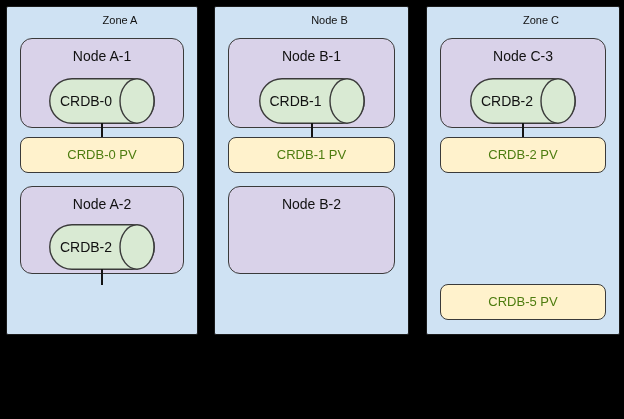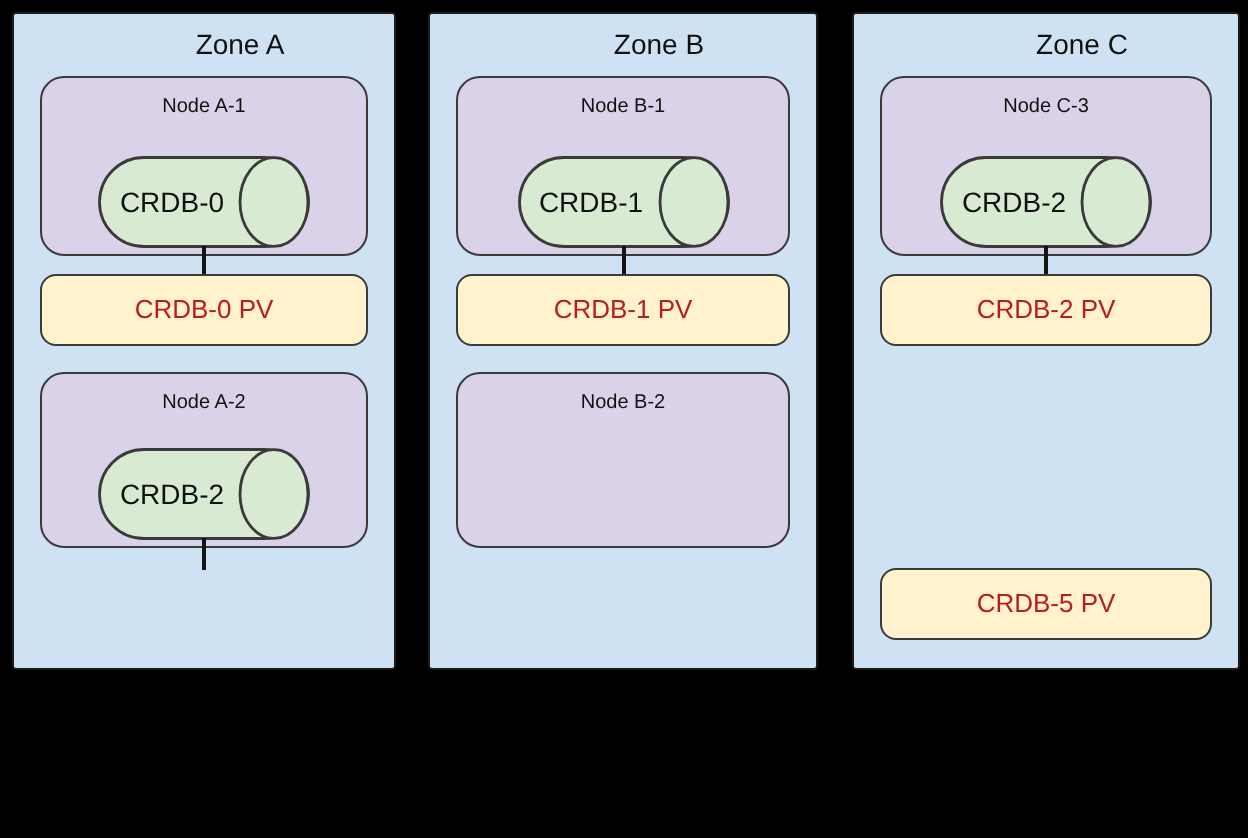--- a/index.html
+++ b/index.html
@@ -6,46 +6,46 @@
   body{font-family:"Liberation Sans", sans-serif;}
   .stage{position:relative;width:624px;height:419px;background:var(--background,#000);overflow:hidden;}
 
   .zone{position:absolute;top:6px;height:329px;background:var(--zone-fill,#cfe2f3);
         border:1.5px solid #1b1b1b;border-radius:2px;box-sizing:border-box;}
   .zone-a{left:6px;width:192px;}
   .zone-b{left:214px;width:195px;}
   .zone-c{left:426px;width:194px;}
 
   .zone-label{position:absolute;top:7px;left:0;right:0;text-align:center;
-              font-size:14px;color:#111;padding-left:36px;}
+              font-size:11px;color:#111;padding-left:36px;}
 
   .node{position:absolute;left:13px;right:13px;background:var(--node-fill,#d9d2e9);
         border:1px solid #3a3a3a;border-radius:12px;box-sizing:border-box;}
   .node.slot1{top:31px;height:90px;}
   .node.slot2{top:179px;height:88px;}
   .node-label{position:absolute;top:9px;left:0;right:0;text-align:center;
-              font-size:10px;color:#111;}
+              font-size:14px;color:#111;}
 
   .disk{position:absolute;left:50%;transform:translateX(-50%);width:106px;height:46px;}
   .node.slot1 .disk{top:39px;}
   .node.slot2 .disk{top:37px;}
   .disk-svg{position:absolute;top:0;left:0;}
   .cyl-body,.cyl-lid{fill:var(--disk-fill,#d9ead3);stroke:#3a3a3a;stroke-width:1.4;}
   .disk-label{position:absolute;top:0;left:0;width:74px;height:46px;line-height:46px;
               text-align:center;font-size:14px;color:#111;}
 
   .connector{position:absolute;left:50%;width:2px;margin-left:-1px;background:#141414;}
   .connector.c1{top:116px;height:15px;}
   .connector.c2{top:262px;height:16px;}
 
   .pv{position:absolute;left:13px;right:13px;height:36px;background:var(--pv-fill,#fff2cc);
       border:1px solid #3a3a3a;border-radius:8px;box-sizing:border-box;text-align:center;}
   .pv.pv1{top:130px;}
   .pv.pv2{top:277px;}
-  .pv-label{display:inline-block;line-height:34px;font-size:13px;color:#b91c1c;}
+  .pv-label{display:inline-block;line-height:34px;font-size:13px;color:#4d7c0f;}
 </style>
 </head>
 <body>
 
 <div class="stage">
 
   <section class="zone zone-a">
     <div class="zone-label">Zone A</div>
 
     <div class="node slot1">
@@ -70,21 +70,21 @@
           <rect class="cyl-body" x="0.75" y="0.75" width="104.5" height="44.5" rx="22.25" ry="22.25"></rect>
           <ellipse class="cyl-lid" cx="88" cy="23" rx="17" ry="22.2"></ellipse>
         </svg>
         <span class="disk-label">CRDB-2</span>
       </div>
     </div>
     <div class="connector c2"></div>
   </section>
 
   <section class="zone zone-b">
-    <div class="zone-label">Zone B</div>
+    <div class="zone-label">Node B</div>
 
     <div class="node slot1">
       <div class="node-label">Node B-1</div>
       <div class="disk">
         <svg class="disk-svg" width="106" height="46" viewBox="0 0 106 46" aria-hidden="true">
           <rect class="cyl-body" x="0.75" y="0.75" width="104.5" height="44.5" rx="22.25" ry="22.25"></rect>
           <ellipse class="cyl-lid" cx="88" cy="23" rx="17" ry="22.2"></ellipse>
         </svg>
         <span class="disk-label">CRDB-1</span>
       </div>

